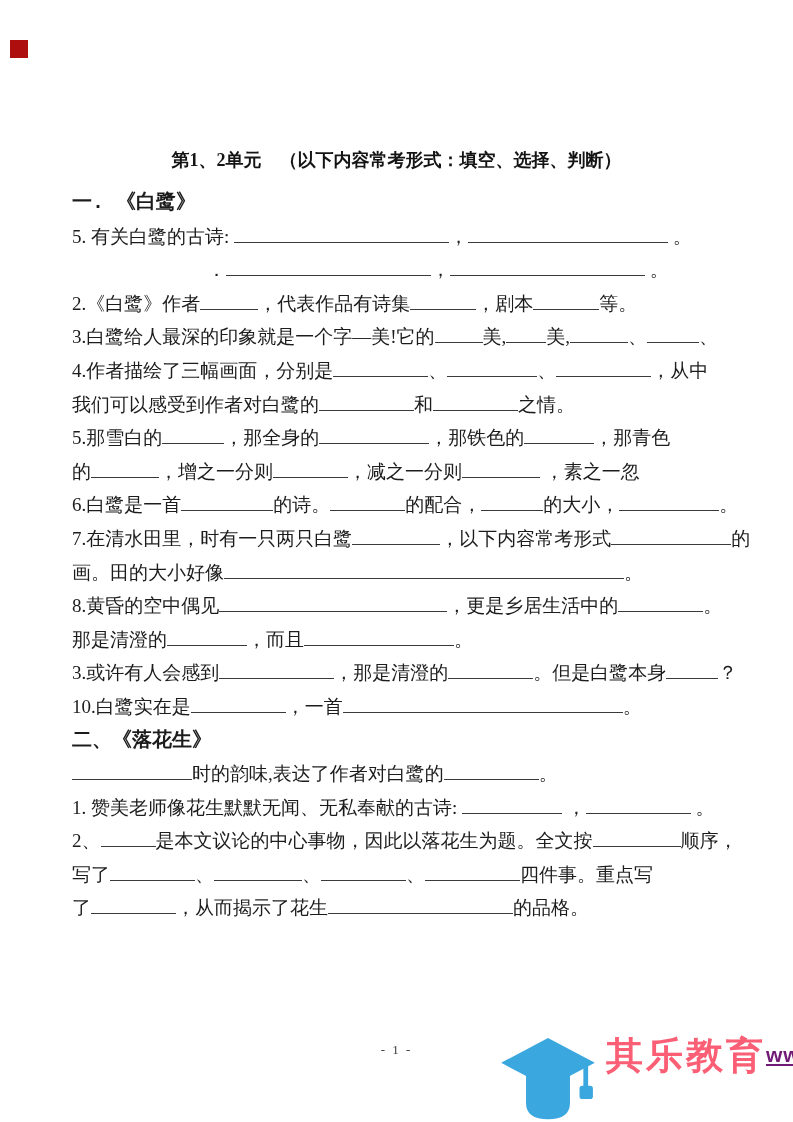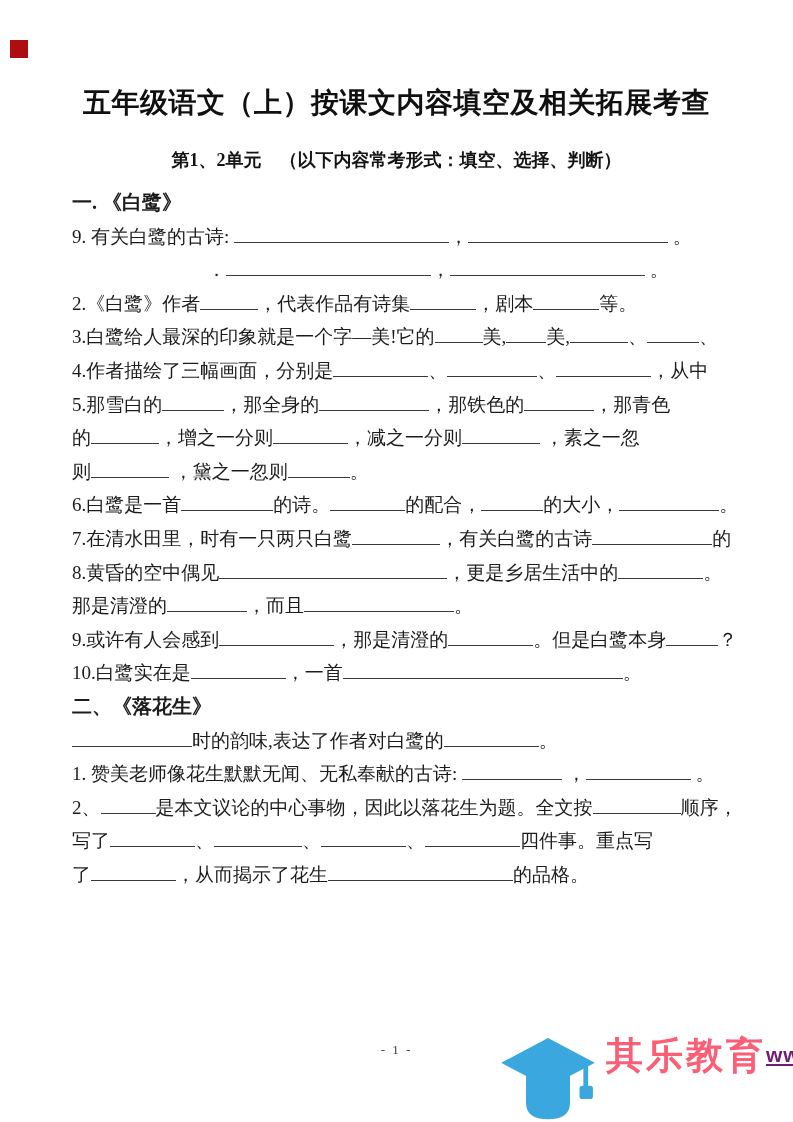--- a/index.html
+++ b/index.html
@@ -15,21 +15,21 @@
   }
   .subtitle {
     position:absolute; top:148px; left:0; width:100%; text-align:center;
     font-size:18px; font-weight:bold; color:#141414; white-space:nowrap;
   }
   .doc {
     position:absolute; left:72px; top:186px; width:676px;
     font-size:19px; line-height:33.6px; color:#1c1c1c;
   }
   .line { white-space:nowrap; }
-  .line.heading { font-weight:bold; font-size:20px; }
+  .line.heading { font-weight:bold; font-size:20px;font-family:Liberation Mono, monospace; }
   .blank {
     display:inline-block; height:17px;
     border-bottom:1.5px solid #3a3a3a;
   }
   .footer {
     position:absolute; top:1042px; left:0; width:100%; text-align:center;
     font-size:13px; color:#3c3c3c; letter-spacing:2px;
     font-family:"Liberation Serif", serif;
   }
   .logo {
@@ -41,39 +41,39 @@
   .logo-name { font-size:37px; font-weight:bold; letter-spacing:3px; line-height:1.3; white-space:nowrap; }
   .logo-url  { font-size:21px; font-weight:bold; letter-spacing:1px; margin-top:-2px; white-space:nowrap; }
 </style>
 </head>
 <body>
 
 <div class="page">
 
   <div class="red-square" style="background: rgb(174, 14, 14);"></div>
 
-  <div class="title">五年级语文（上）按课文内容填空及相关拓展考查</div>
 
   <div class="subtitle">第1、2单元　（以下内容常考形式：填空、选择、判断）</div>
 
   <div class="doc" id="document-body">
       <div class="line heading"><span>一. 《白鹭》</span></div>
-      <div class="line"><span>9. 有关白鹭的古诗: </span><span class="blank" style="width: 215px;"></span><span>，</span><span class="blank" style="width: 200px;"></span><span> 。</span></div>
+      <div class="line"><span>5. 有关白鹭的古诗: </span><span class="blank" style="width: 215px;"></span><span>，</span><span class="blank" style="width: 200px;"></span><span> 。</span></div>
       <div class="line" style="padding-left: 135px;"><span>．</span><span class="blank" style="width: 205px;"></span><span>，</span><span class="blank" style="width: 195px;"></span><span> 。</span></div>
       <div class="line"><span>2.《白鹭》作者</span><span class="blank" style="width: 58px;"></span><span>，代表作品有诗集</span><span class="blank" style="width: 66px;"></span><span>，剧本</span><span class="blank" style="width: 66px;"></span><span>等。</span></div>
       <div class="line"><span>3.白鹭给人最深的印象就是一个字—美!它的</span><span class="blank" style="width: 48px;"></span><span>美,</span><span class="blank" style="width: 40px;"></span><span>美,</span><span class="blank" style="width: 58px;"></span><span>、</span><span class="blank" style="width: 52px;"></span><span>、</span></div>
       <div class="line"><span>4.作者描绘了三幅画面，分别是</span><span class="blank" style="width: 95px;"></span><span>、</span><span class="blank" style="width: 90px;"></span><span>、</span><span class="blank" style="width: 95px;"></span><span>，从中</span></div>
+      <div class="line"><span>我们可以感受到作者对白鹭的</span><span class="blank" style="width: 95px;"></span><span>和</span><span class="blank" style="width: 85px;"></span><span>之情。</span></div>
       <div class="line"><span>5.那雪白的</span><span class="blank" style="width: 62px;"></span><span>，那全身的</span><span class="blank" style="width: 110px;"></span><span>，那铁色的</span><span class="blank" style="width: 70px;"></span><span>，那青色</span></div>
       <div class="line"><span>的</span><span class="blank" style="width: 68px;"></span><span>，增之一分则</span><span class="blank" style="width: 75px;"></span><span>，减之一分则</span><span class="blank" style="width: 78px;"></span><span> ，素之一忽</span></div>
-      <div class="line"><span>则</span><span class="blank" style="width: 78px;"></span><span> ，黛之一忽则</span><span class="blank" style="width: 62px;"></span><span>。</span></div>
       <div class="line"><span>6.白鹭是一首</span><span class="blank" style="width: 92px;"></span><span>的诗。</span><span class="blank" style="width: 75px;"></span><span>的配合，</span><span class="blank" style="width: 62px;"></span><span>的大小，</span><span class="blank" style="width: 100px;"></span><span>。</span></div>
-      <div class="line"><span>7.在清水田里，时有一只两只白鹭</span><span class="blank" style="width: 88px;"></span><span>，有关白鹭的古诗</span><span class="blank" style="width: 120px;"></span><span>的</span></div>
+      <div class="line"><span>7.在清水田里，时有一只两只白鹭</span><span class="blank" style="width: 88px;"></span><span>，以下内容常考形式</span><span class="blank" style="width: 120px;"></span><span>的</span></div>
+      <div class="line"><span>画。田的大小好像</span><span class="blank" style="width: 400px;"></span><span>。</span></div>
       <div class="line"><span>8.黄昏的空中偶见</span><span class="blank" style="width: 228px;"></span><span>，更是乡居生活中的</span><span class="blank" style="width: 85px;"></span><span>。</span></div>
       <div class="line"><span>那是清澄的</span><span class="blank" style="width: 80px;"></span><span>，而且</span><span class="blank" style="width: 150px;"></span><span>。</span></div>
-      <div class="line"><span>9.或许有人会感到</span><span class="blank" style="width: 115px;"></span><span>，那是清澄的</span><span class="blank" style="width: 85px;"></span><span>。但是白鹭本身</span><span class="blank" style="width: 52px;"></span><span>？</span></div>
+      <div class="line"><span>3.或许有人会感到</span><span class="blank" style="width: 115px;"></span><span>，那是清澄的</span><span class="blank" style="width: 85px;"></span><span>。但是白鹭本身</span><span class="blank" style="width: 52px;"></span><span>？</span></div>
       <div class="line"><span>10.白鹭实在是</span><span class="blank" style="width: 95px;"></span><span>，一首</span><span class="blank" style="width: 280px;"></span><span>。</span></div>
       <div class="line heading"><span>二、《落花生》</span></div>
       <div class="line"><span class="blank" style="width: 120px;"></span><span>时的韵味,表达了作者对白鹭的</span><span class="blank" style="width: 95px;"></span><span>。</span></div>
       <div class="line"><span>1. 赞美老师像花生默默无闻、无私奉献的古诗: </span><span class="blank" style="width: 100px;"></span><span> ，</span><span class="blank" style="width: 105px;"></span><span> 。</span></div>
       <div class="line"><span>2、</span><span class="blank" style="width: 55px;"></span><span>是本文议论的中心事物，因此以落花生为题。全文按</span><span class="blank" style="width: 88px;"></span><span>顺序，</span></div>
       <div class="line"><span>写了</span><span class="blank" style="width: 85px;"></span><span>、</span><span class="blank" style="width: 88px;"></span><span>、</span><span class="blank" style="width: 85px;"></span><span>、</span><span class="blank" style="width: 95px;"></span><span>四件事。重点写</span></div>
       <div class="line"><span>了</span><span class="blank" style="width: 85px;"></span><span>，从而揭示了花生</span><span class="blank" style="width: 185px;"></span><span>的品格。</span></div>
     </div>
 
   <div class="footer">- 1 -</div>

